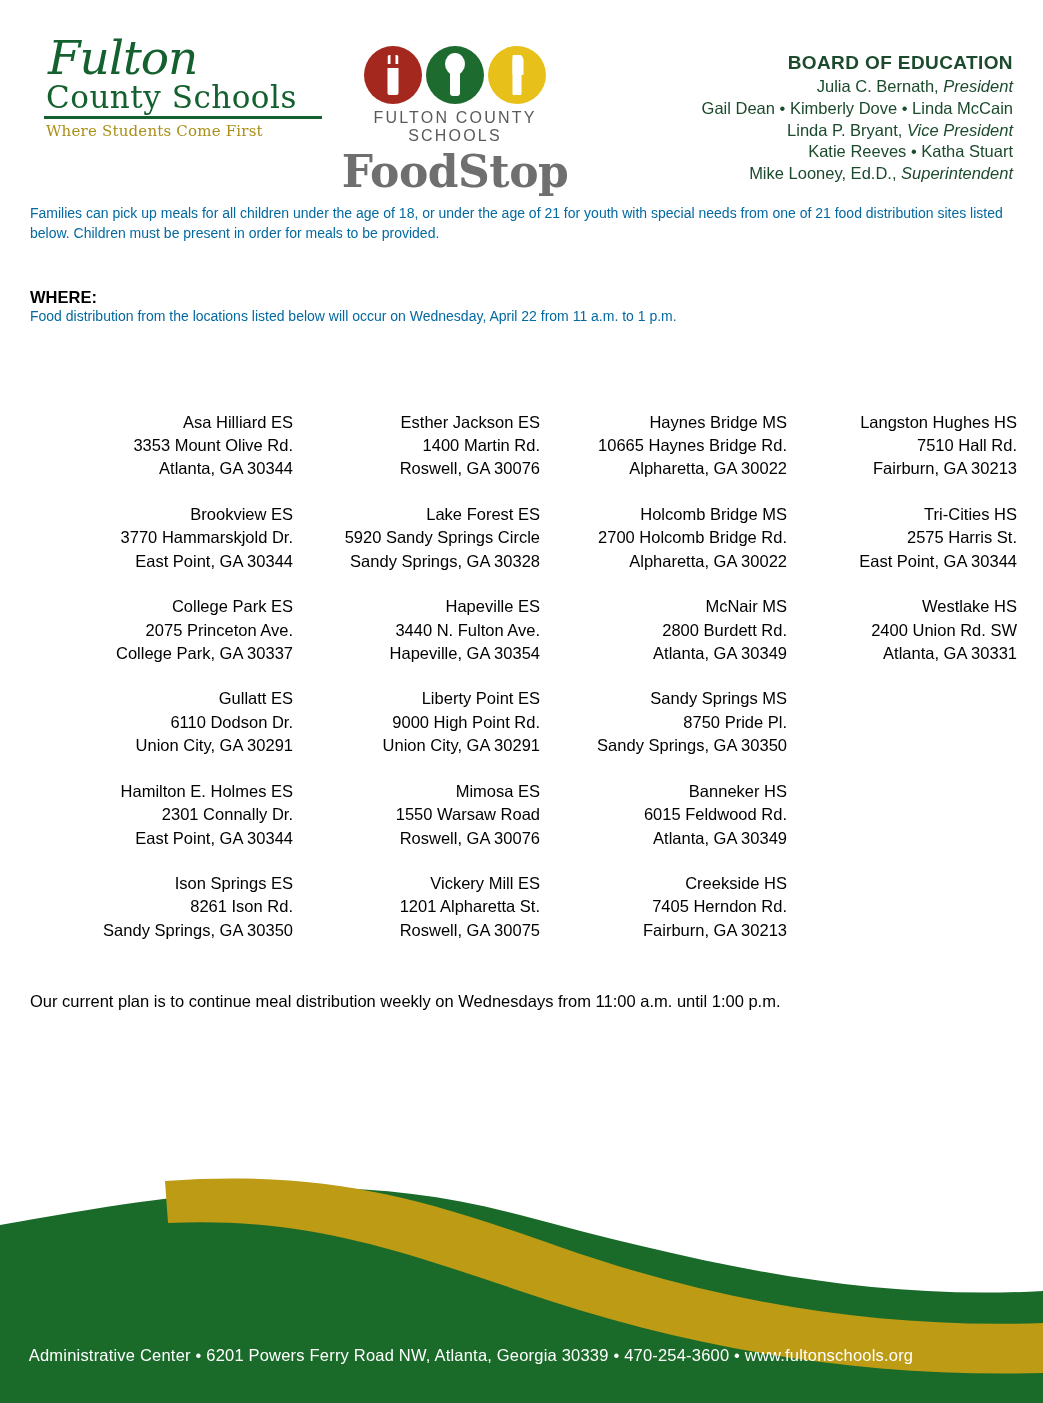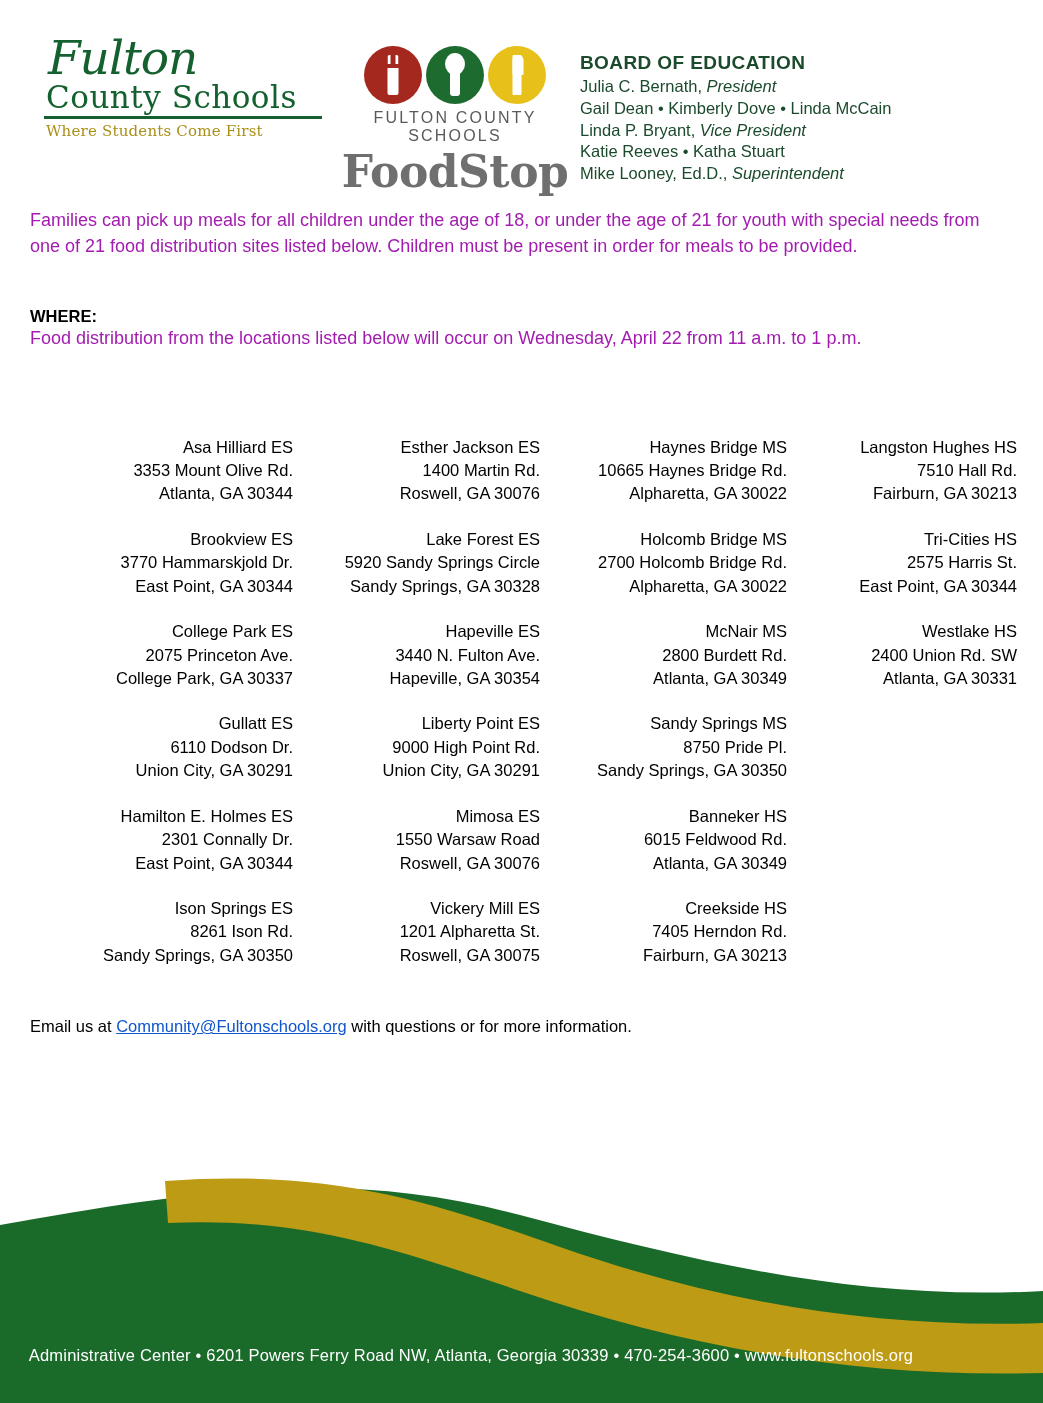--- a/index.html
+++ b/index.html
@@ -97,35 +97,35 @@
     font-family: "Liberation Sans", sans-serif;
   }
   .fs-word {
     font-family: "DejaVu Serif", serif;
     font-size: 44px; color: #6f6f6f; letter-spacing: -0.5px; margin-top: 1px;
     font-weight: bold;
   }
 
   .board {
     flex: 1;
-    text-align: left;
+    text-align: right;
     padding-top: 22px;
     font-size: 16.5px;
     line-height: 1.32;
     color: #1b4a2c;
   }
   .board .title { font-weight: bold; font-size: 19px; letter-spacing: 0.4px; margin-bottom: 1px; }
   .board .row i { font-style: italic; }
 
   
   .content { padding: 0 30px; }
   .para {
-    font-size: 18px;
+    font-size: 14px;
     line-height: 1.42;
-    color: #a21caf;
+    color: #0369a1;
     max-width: 985px;
   }
   .spacer-1 { height: 30px; }
   .where-label { font-weight: bold; font-size: 16.5px; }
 
   .sites {
     margin-top: 84px;
     display: flex;
     padding-left: 16px;
   }
@@ -329,23 +329,21 @@
       <div class="site">
         <div>Westlake HS</div>
         <div>2400 Union Rd. SW</div>
         <div>Atlanta, GA 30331</div>
       </div>
     </div>
 
   </div>
 
   <div class="footnotes">
-    <div class="p">
-      <span>Email us at </span><a class="email" href="#">Community@Fultonschools.org</a><span> with questions or for more information.</span>
-    </div>
+    <div class="p">Our current plan is to continue meal distribution weekly on Wednesdays from 11:00 a.m. until 1:00 p.m.</div>
   </div>
 
 </div>
 
 <svg class="footer-art" viewBox="0 0 1043 230" preserveAspectRatio="none">
   <path d="M0,52 C230,10 360,0 520,42 C700,90 860,128 1043,118 L1043,230 L0,230 Z" fill="#1a6b2a"></path>
   <path d="M165,8 C330,-4 430,28 560,74 C720,130 880,156 1043,150 L1043,200 C860,205 690,176 520,118 C390,74 300,44 168,50 Z" fill="#bd9b14"></path>
 </svg>
 
 <div class="footer-text">Administrative Center • 6201 Powers Ferry Road NW, Atlanta, Georgia 30339 • 470-254-3600 • www.fultonschools.org</div>

